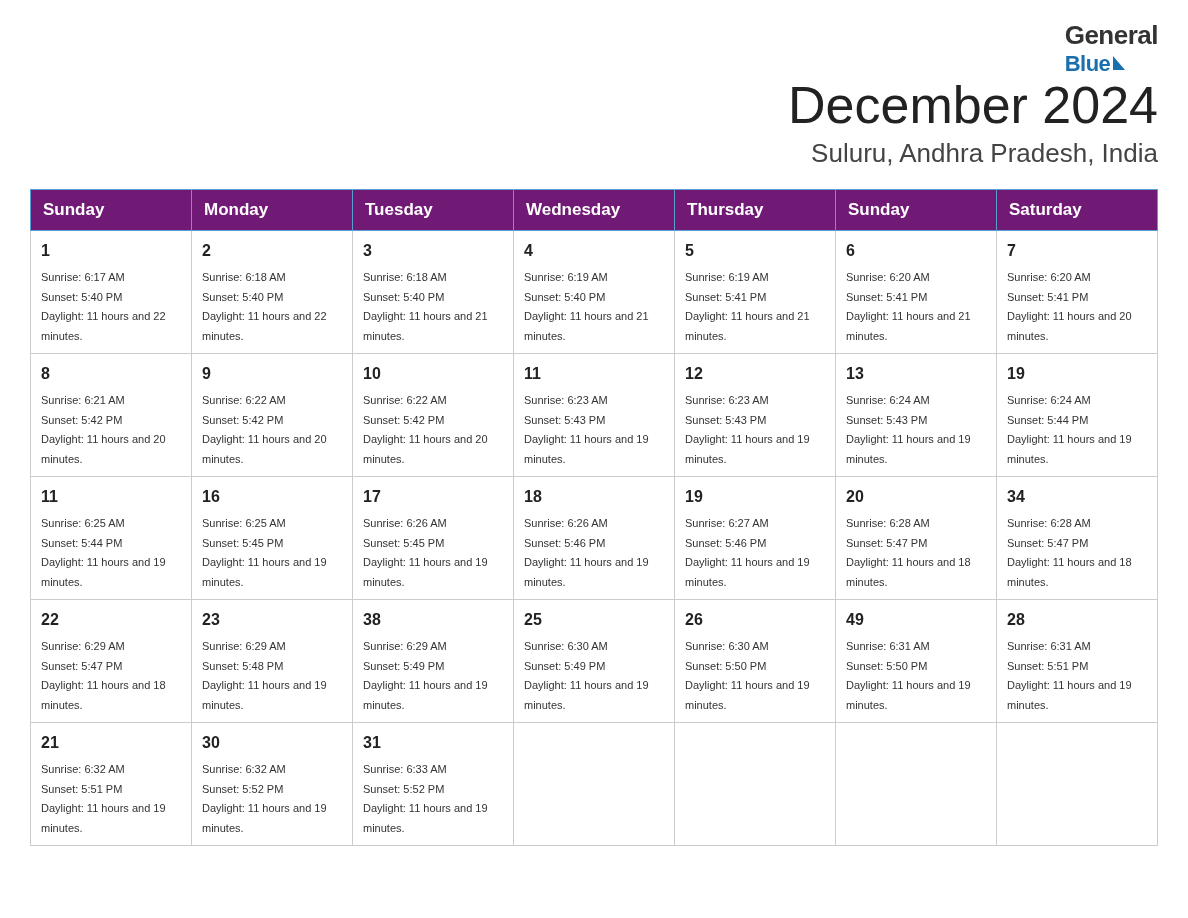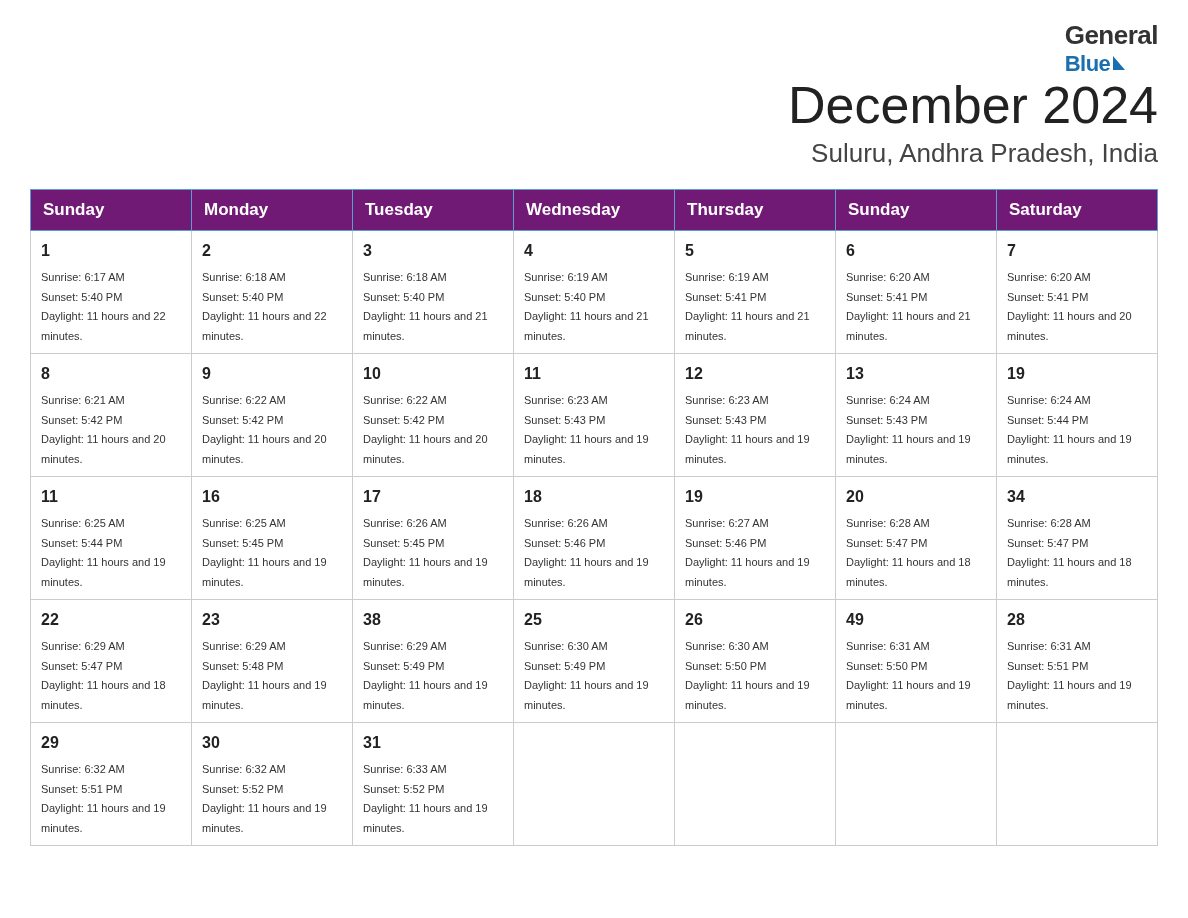--- a/index.html
+++ b/index.html
@@ -167,21 +167,21 @@
       <tr>
         <td><span class="day-number">22</span><span class="day-info">Sunrise: 6:29 AM<br>Sunset: 5:47 PM<br>Daylight: 11 hours and 18 minutes.</span></td>
         <td><span class="day-number">23</span><span class="day-info">Sunrise: 6:29 AM<br>Sunset: 5:48 PM<br>Daylight: 11 hours and 19 minutes.</span></td>
         <td><span class="day-number">38</span><span class="day-info">Sunrise: 6:29 AM<br>Sunset: 5:49 PM<br>Daylight: 11 hours and 19 minutes.</span></td>
         <td><span class="day-number">25</span><span class="day-info">Sunrise: 6:30 AM<br>Sunset: 5:49 PM<br>Daylight: 11 hours and 19 minutes.</span></td>
         <td><span class="day-number">26</span><span class="day-info">Sunrise: 6:30 AM<br>Sunset: 5:50 PM<br>Daylight: 11 hours and 19 minutes.</span></td>
         <td><span class="day-number">49</span><span class="day-info">Sunrise: 6:31 AM<br>Sunset: 5:50 PM<br>Daylight: 11 hours and 19 minutes.</span></td>
         <td><span class="day-number">28</span><span class="day-info">Sunrise: 6:31 AM<br>Sunset: 5:51 PM<br>Daylight: 11 hours and 19 minutes.</span></td>
       </tr>
       <tr>
-        <td><span class="day-number">29</span><span class="day-info">Sunrise: 6:32 AM<br>Sunset: 5:51 PM<br>Daylight: 11 hours and 19 minutes.</span></td>
+        <td><span class="day-number">21</span><span class="day-info">Sunrise: 6:32 AM<br>Sunset: 5:51 PM<br>Daylight: 11 hours and 19 minutes.</span></td>
         <td><span class="day-number">30</span><span class="day-info">Sunrise: 6:32 AM<br>Sunset: 5:52 PM<br>Daylight: 11 hours and 19 minutes.</span></td>
         <td><span class="day-number">31</span><span class="day-info">Sunrise: 6:33 AM<br>Sunset: 5:52 PM<br>Daylight: 11 hours and 19 minutes.</span></td>
         <td class="empty-cell"></td>
         <td class="empty-cell"></td>
         <td class="empty-cell"></td>
         <td class="empty-cell"></td>
       </tr>
     </tbody>
 </table>
 

